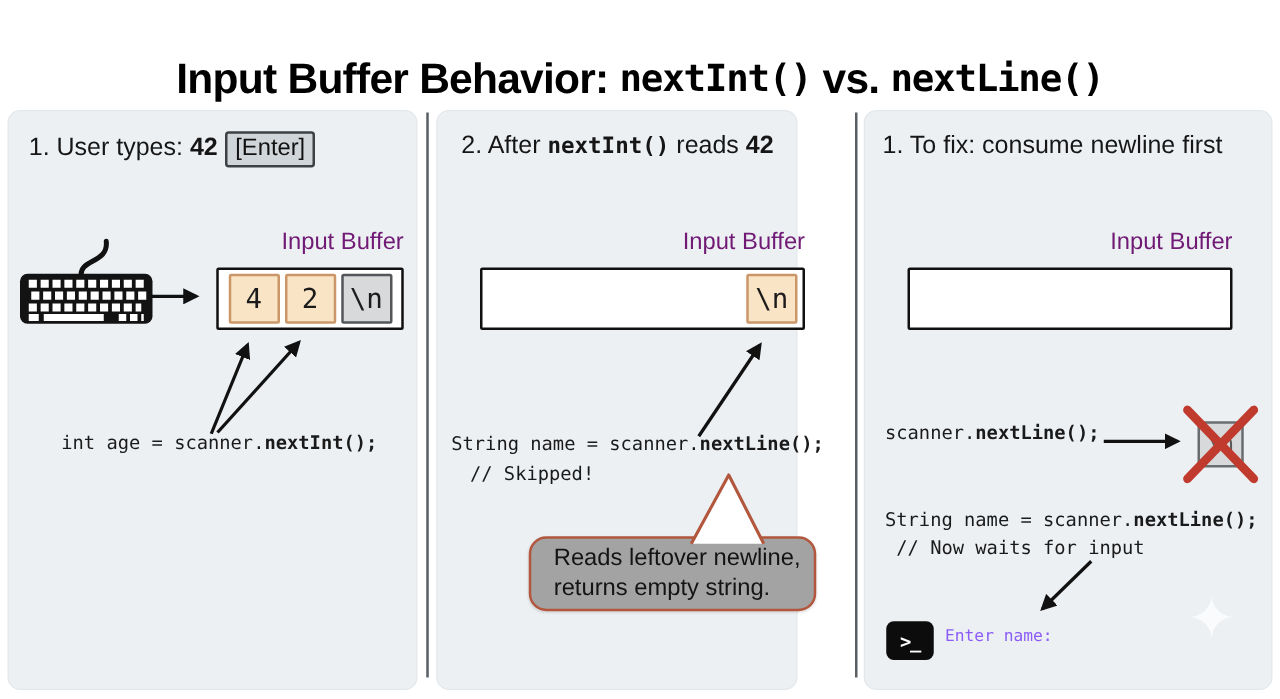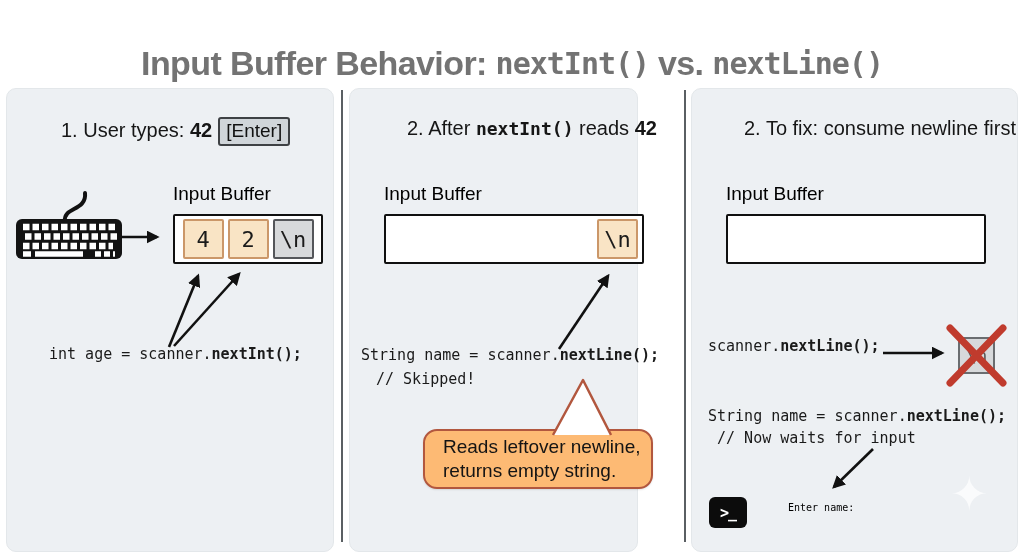--- a/index.html
+++ b/index.html
@@ -3,76 +3,76 @@
 <meta charset="utf-8">
 <style>
   html,body{margin:0;padding:0;}
   body{
     width:1024px;height:559px;position:relative;background:#ffffff;
     font-family:"Liberation Sans",sans-serif;color:#141414;overflow:hidden;
   }
   .title{
     position:absolute;left:0;top:14px;width:1024px;height:54px;
     display:flex;justify-content:center;align-items:center;
-    font-size:34px;font-weight:bold;letter-spacing:-0.6px;color:#737373;white-space:pre;
+    font-size:34px;font-weight:bold;letter-spacing:-0.6px;color:#000000;white-space:pre;
   }
   .title .mono{font-family:"DejaVu Sans Mono",monospace;font-size:30px;font-weight:bold;letter-spacing:-1px;}
   .panel{
     position:absolute;top:88px;height:464px;background:var(--panel-bg,#edf0f3);
     border:1px solid #e3e7ea;border-radius:10px;box-sizing:border-box;
   }
   .panel.p1{left:6px;width:328px;}
   .panel.p2{left:349px;width:289px;}
   .panel.p3{left:691px;width:327px;}
   .divider{position:absolute;top:90px;height:452px;width:2px;background:#5a5f63;}
   .divider.d1{left:341px;}
   .divider.d2{left:684px;}
-  .phead{position:absolute;left:16px;top:28px;font-size:20px;color:#161616;white-space:pre;margin-left:38px;}
+  .phead{position:absolute;left:16px;top:16px;font-size:20px;color:#161616;white-space:pre;}
   .phead b{font-weight:bold;}
   .phead .mono{font-family:"DejaVu Sans Mono",monospace;font-size:18px;font-weight:bold;}
   .chip{
     display:inline-block;background:#d0d5d9;border:2px solid #3e4144;border-radius:3px;
     padding:1px 6px 2px 6px;font-size:19px;color:#111;margin-left:6px;line-height:1.15;
   }
-  .blabel{position:absolute;top:94px;font-size:19px;color:#000000;text-align:left;}
+  .blabel{position:absolute;top:94px;font-size:19px;color:#701a75;text-align:right;}
   .bufbox{
     position:absolute;top:125px;height:50px;background:#ffffff;
     border:2.5px solid #101010;border-radius:2px;box-sizing:border-box;
     display:flex;align-items:center;
   }
   .cell{
     width:41px;height:40px;box-sizing:border-box;border-radius:2px;
     display:flex;align-items:center;justify-content:center;
     font-family:"DejaVu Sans Mono",monospace;font-size:22px;color:#1b1b1b;
   }
   .cell.peach{background:var(--cell-peach-bg,#f9e4c5);border:2px solid var(--cell-peach-border,#cb9769);}
   .cell.gray{background:var(--cell-gray-bg,#d7d9db);border:2px solid #54565a;}
   .code{position:absolute;font-family:"DejaVu Sans Mono",monospace;font-size:15px;color:#1a1a1a;white-space:pre;line-height:22px;}
   .code b{font-weight:bold;}
   .kbd-svg{position:absolute;left:8px;top:96px;}
   .overlay{position:absolute;left:0;top:0;pointer-events:none;}
   .bubble{
     position:absolute;left:73px;top:340px;width:230px;height:60px;box-sizing:border-box;
-    background:#fdba74;border:2.5px solid var(--bubble-border,#b2573e);border-radius:14px;
+    background:#a3a3a3;border:2.5px solid var(--bubble-border,#b2573e);border-radius:14px;
     display:flex;flex-direction:column;justify-content:center;padding-left:18px;
     font-size:19px;color:#141414;line-height:24px;
     box-shadow:0 1px 2px rgba(0,0,0,0.10);
   }
   .crossed-cell{
     position:absolute;left:266px;top:248px;width:37px;height:37px;box-sizing:border-box;
     background:var(--cell-gray-bg,#d7d9db);border:2px solid #6a6d70;border-radius:2px;
     display:flex;align-items:center;justify-content:center;
     font-family:"DejaVu Sans Mono",monospace;font-size:18px;color:#5a5a5a;
   }
   .term{
     position:absolute;left:17px;top:408px;width:38px;height:31px;background:#0c0c0c;border-radius:6px;
     display:flex;align-items:center;justify-content:center;
     font-family:"DejaVu Sans Mono",monospace;font-weight:bold;font-size:15px;color:#ffffff;letter-spacing:-1px;
   }
-  .prompt{position:absolute;left:64px;top:413px;font-family:"DejaVu Sans Mono",monospace;font-size:10px;color:#000000;margin-left:32px;}
+  .prompt{position:absolute;left:64px;top:413px;font-family:"DejaVu Sans Mono",monospace;font-size:13px;color:#8b5cf6;}
   .sparkle{position:absolute;left:258px;top:382px;font-size:46px;color:#ffffff;opacity:0.75;line-height:1;}
 </style>
 </head>
 <body>
 
 <h1 class="title"><span>Input Buffer Behavior: </span><span class="mono">nextInt()</span><span> vs. </span><span class="mono">nextLine()</span></h1>
 
 <div class="divider d1"></div>
 <div class="divider d2"></div>
 
@@ -132,21 +132,21 @@
       <marker id="ah2" viewBox="0 0 10 10" refX="8" refY="5" markerWidth="5" markerHeight="5" orient="auto-start-reverse">
         <path d="M0,0 L10,5 L0,10 z" fill="#111"></path>
       </marker>
     </defs>
     <line x1="209" y1="260" x2="258" y2="187" stroke="#111" stroke-width="2.6" marker-end="url(#ah2)"></line>
     <path d="M203,346 L233,291 L261,346" fill="#ffffff" stroke="#b2573e" stroke-width="2.5" stroke-linejoin="round"></path>
   </svg>
 </section>
 
 <section class="panel p3">
-  <div class="phead" style="left:14px;">2. To fix: consume newline first</div>
+  <div class="phead" style="left:14px;">1. To fix: consume newline first</div>
 
   <div class="blabel" style="left:34px;width:260px;">Input Buffer</div>
   <div class="bufbox" style="left:34px;width:260px;"></div>
 
   <div class="code" style="left:16px;top:246px;"><span>scanner.</span><b>nextLine();</b></div>
 
   <div class="crossed-cell">\n</div>
 
   <div class="code" style="left:16px;top:316px;"><span>String name = scanner.</span><b>nextLine();</b></div>
   <div class="code" style="left:16px;top:338px;"> // Now waits for input</div>

